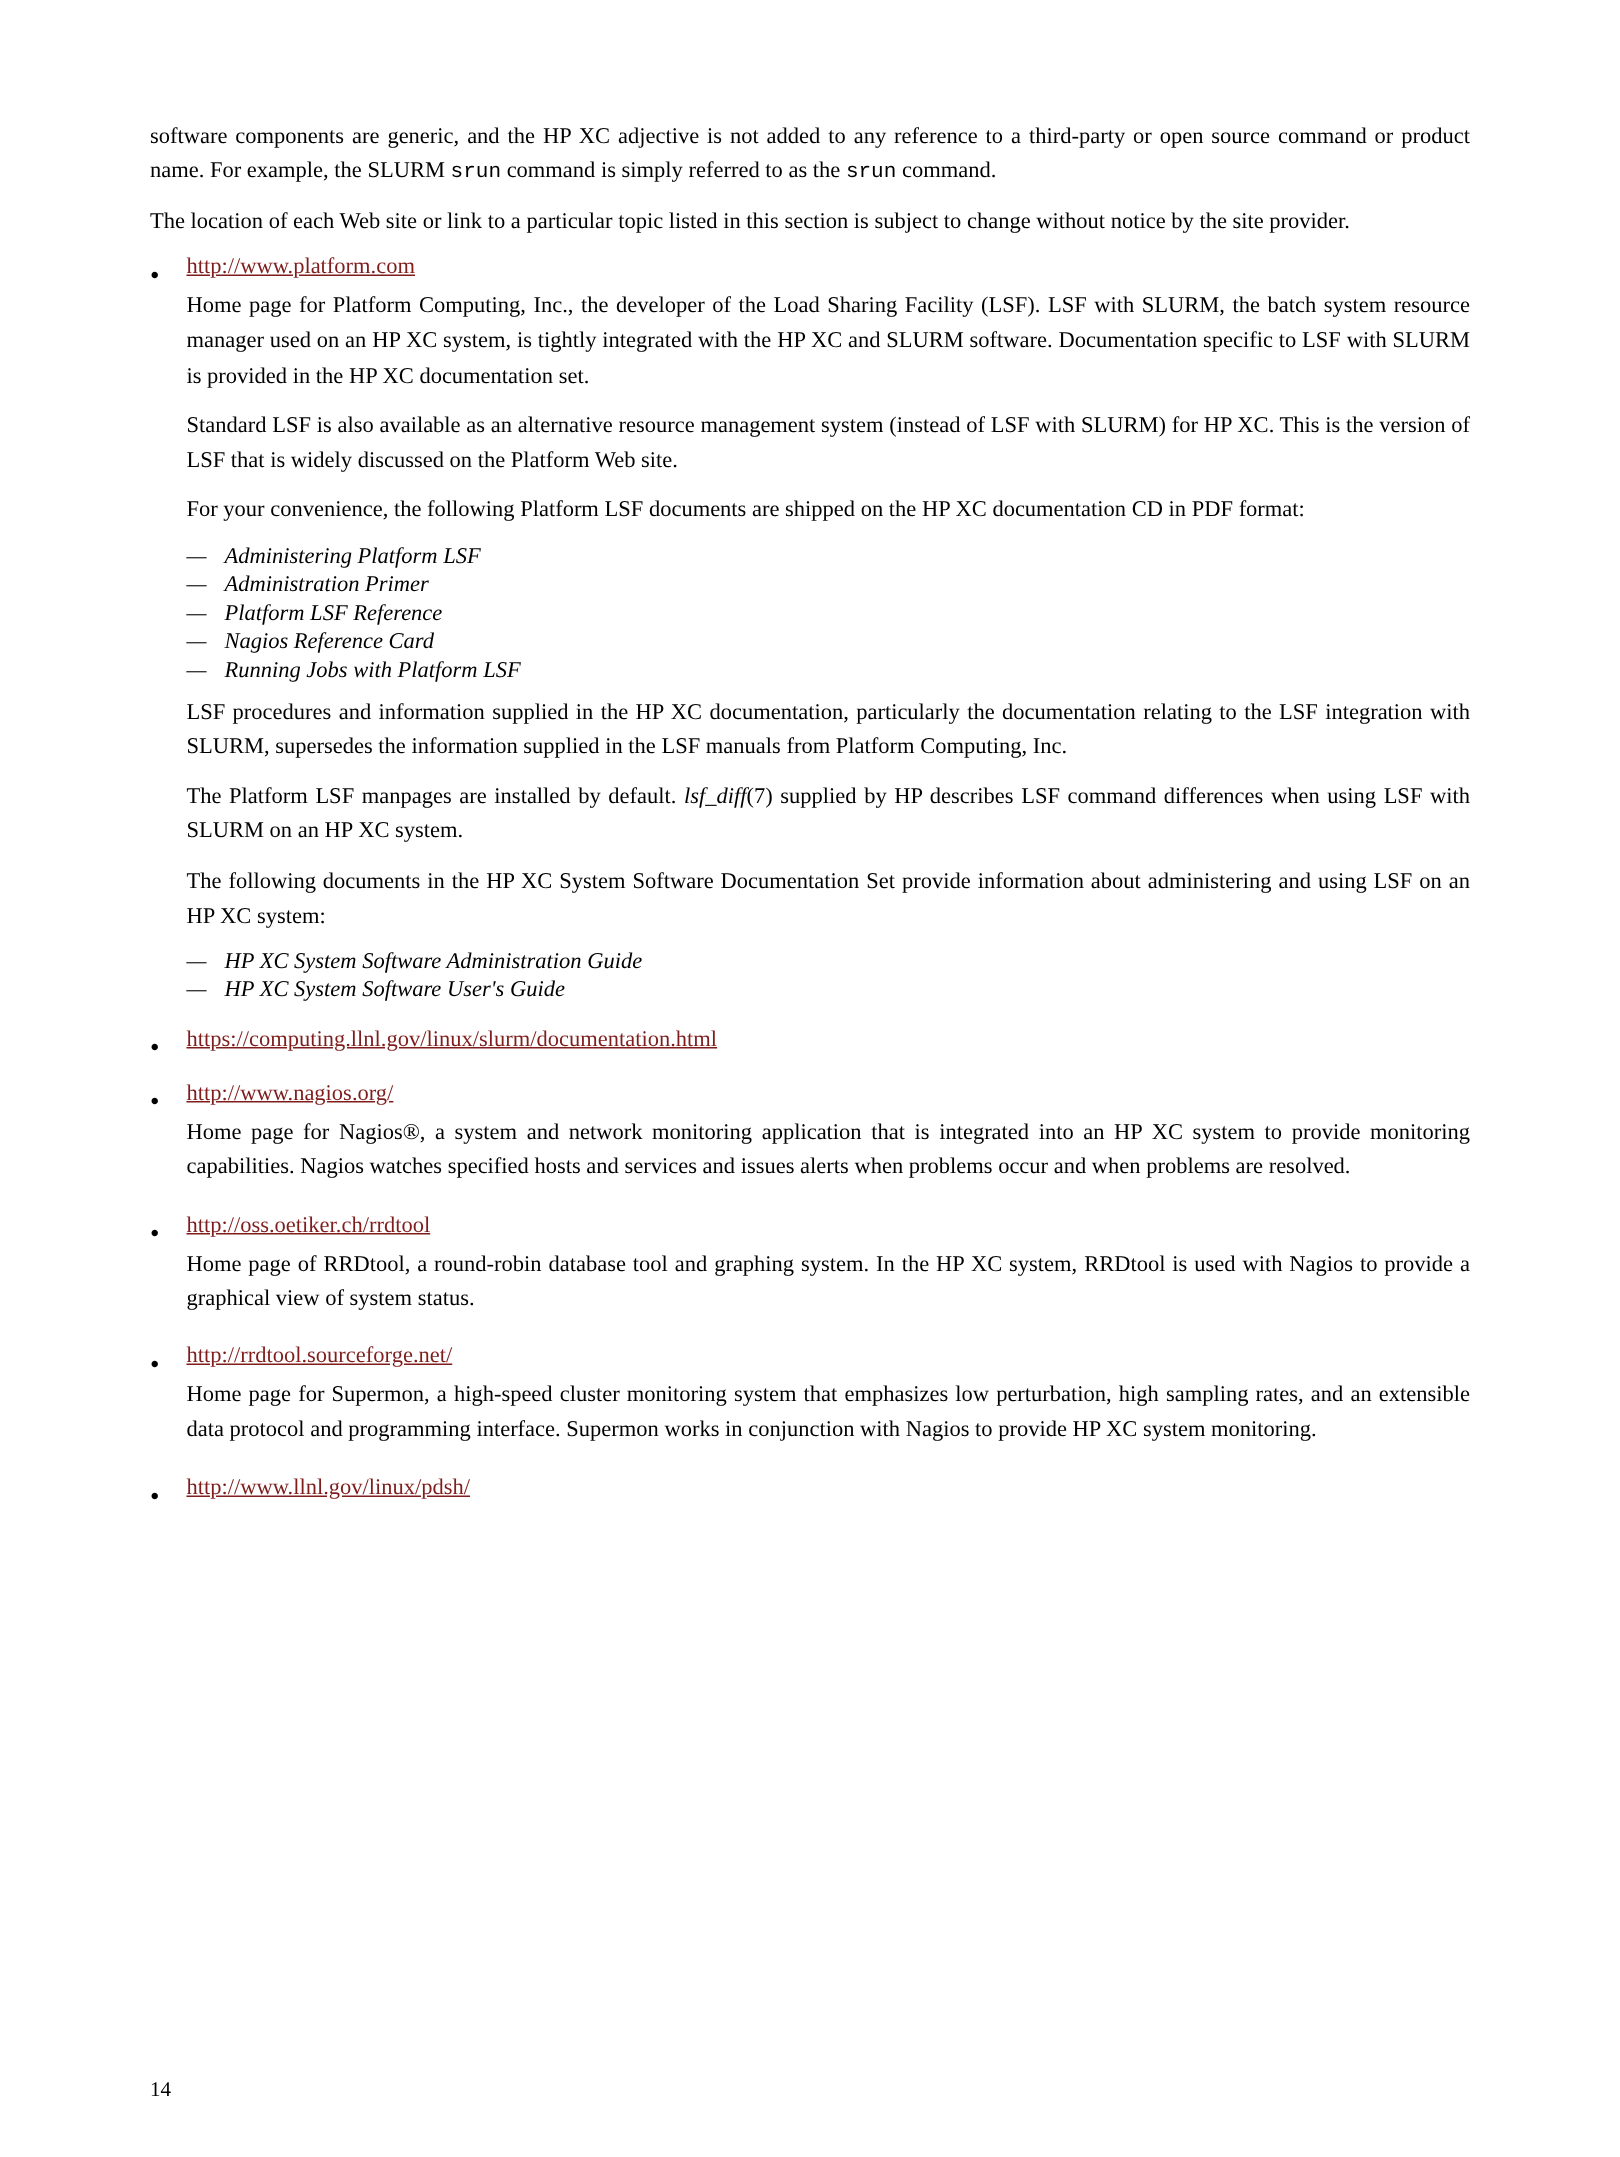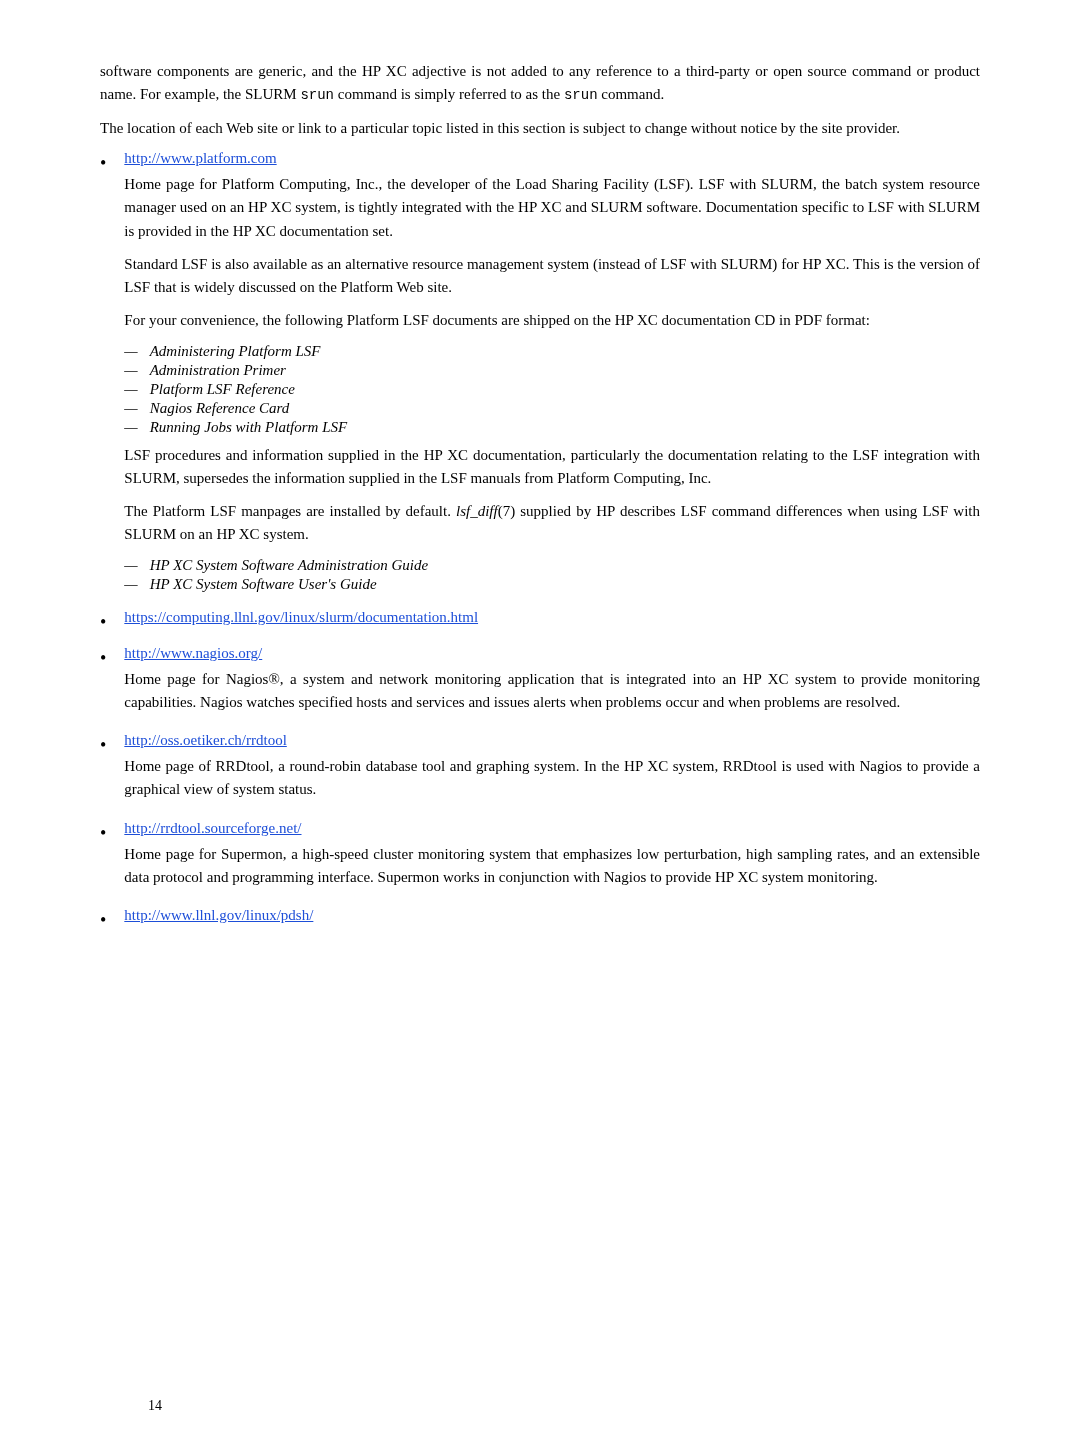--- a/index.html
+++ b/index.html
@@ -11,32 +11,31 @@
     body {
       background: #ffffff;
       font-family: "Times New Roman", Times, serif;
       font-size: 15px;
       color: #000000;
       width: 1080px;
       min-height: 1438px;
     }
 
     .page {
-      padding: 60px 100px 60px 100px;
+      padding: 80px 100px 60px 100px;
       max-width: 1080px;
       min-height: 1438px;
       position: relative;
     }
 
     .page-number {
       position: absolute;
-      bottom: 24px;
+      bottom: 36px;
       left: 100px;
       font-size: 14px;
-      margin-left: 48px;
     }
 
     p {
       line-height: 1.55;
       margin-bottom: 10px;
       text-align: justify;
     }
 
     .bullet-list {
       list-style: none;
@@ -56,21 +55,21 @@
       margin-left: 0px;
       line-height: 1.55;
       flex-shrink: 0;
     }
 
     .bullet-content {
       flex: 1;
     }
 
     .bullet-content a {
-      color: #1d4ed8;
+      color: #7f1d1d;
     }
 
     .bullet-content p {
       margin-top: 6px;
     }
 
     .dash-list {
       list-style: none;
       margin: 8px 0 8px 0;
       padding: 0;
@@ -145,20 +144,21 @@
             <span class="dash">—</span>
             <span class="dash-text">Nagios Reference Card</span>
           </li>
           <li>
             <span class="dash">—</span>
             <span class="dash-text">Running Jobs with Platform LSF</span>
           </li>
         </ul>
         <p>LSF procedures and information supplied in the HP XC documentation, particularly the documentation relating to the LSF integration with SLURM, supersedes the information supplied in the LSF manuals from Platform Computing, Inc.</p>
         <p>The Platform LSF manpages are installed by default. <em>lsf_diff</em>(7) supplied by HP describes LSF command differences when using LSF with SLURM on an HP XC system.</p>
+        <p>The following documents in the HP XC System Software Documentation Set provide information about administering and using LSF on an HP XC system:</p>
         <ul class="dash-list">
           <li>
             <span class="dash">—</span>
             <em class="dash-text">HP XC System Software Administration Guide</em>
           </li>
           <li>
             <span class="dash">—</span>
             <em class="dash-text">HP XC System Software User's Guide</em>
           </li>
         </ul>

